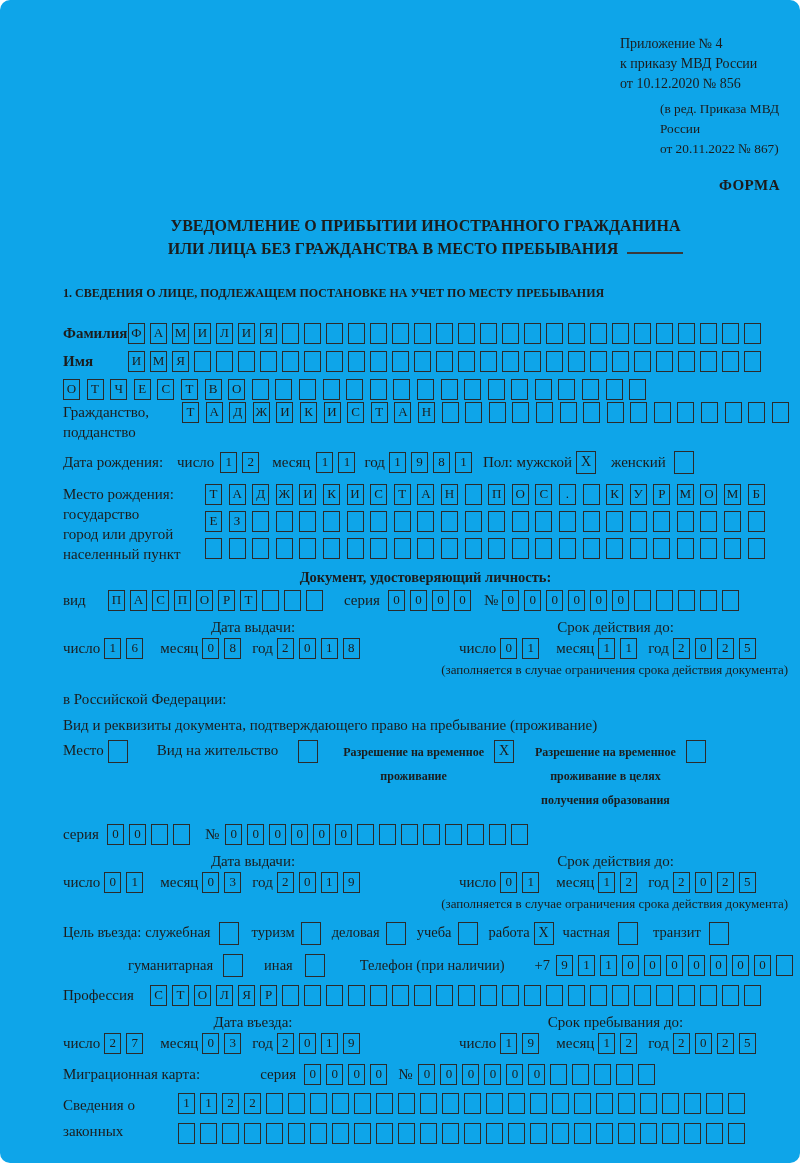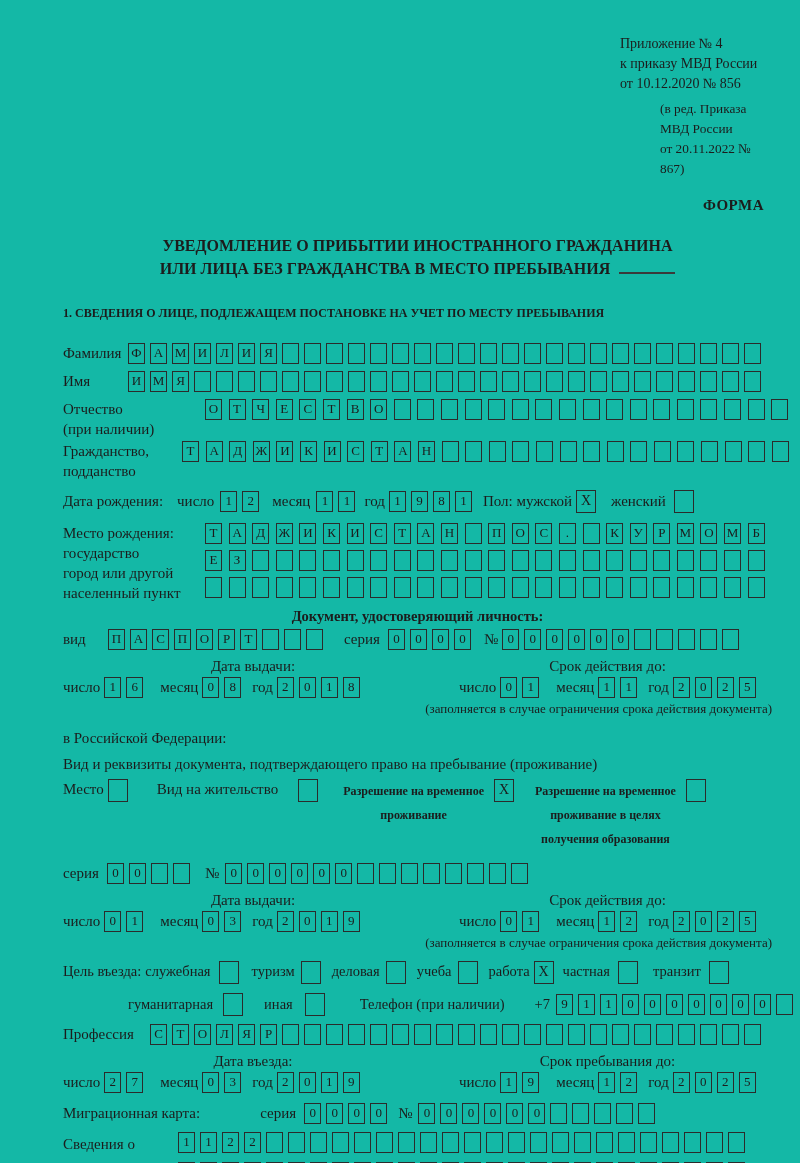--- a/index.html
+++ b/index.html
@@ -1,38 +1,39 @@
 <!DOCTYPE html>
 <html><head>
 <meta charset="utf-8">
 <style>
   * { box-sizing: border-box; margin: 0; padding: 0; }
   html,body { background:#fff; }
   .page {
     position: relative;
     width: 800px; height: 1163px;
-    background: #14b8a6;
+    background: #0ea5e9;
     color: #1c1c1c;
     font-family: "Liberation Serif", serif;
-    padding: 34px 28px 10px 63px;
+    padding: 34px 12px 10px 63px;
     overflow: hidden;
+    border-radius: 10px;
   }
   .hdr { margin-left: 557px; font-size: 14px; line-height: 20px; }
   .hdr .small { font-size: 13.3px; margin-left: 40px; }
   .hdr .gap { margin-top: 5px; }
   .forma { text-align: right; padding-right: 8px; font-weight: bold; font-size: 15px; margin-top: 18px; letter-spacing: .5px; }
   .title { text-align: center; font-weight: bold; font-size: 16px; line-height: 23px; margin-top: 20px; }
   .blank { display:inline-block; width: 56px; border-bottom: 2.4px solid #3a3a3a; margin-left: 9px; height: 14px; }
   .sec { font-weight: bold; font-size: 12px; margin-top: 26px; white-space: nowrap; }
 
   .row { display: flex; align-items: flex-start; margin-top: 7px; }
   .lbl { font-size: 15px; line-height: 21px; white-space: nowrap; }
   .lblcol { display: flex; flex-direction: column; flex: none; }
   .lblcol .lbl { line-height: 20px; }
-  .w65  { width: 65px;  flex: none; }
+  .w65  { width: 65px;  flex: none; font-weight: bold; }
   .w142 { width: 142px; flex: none; }
   .w119 { width: 119px; flex: none; }
   .w45  { width: 45px;  flex: none; }
   .w87  { width: 87px;  flex: none; }
   .ml4 { margin-left: 4px; } .ml6 { margin-left: 6px; } .ml8 { margin-left: 8px; }
   .ml10 { margin-left: 10px; } .ml12 { margin-left: 12px; } .ml14 { margin-left: 14px; }
   .ml16 { margin-left: 16px; } .ml20 { margin-left: 20px; } .ml24 { margin-left: 24px; }
   .ml30 { margin-left: 30px; } .ml60 { margin-left: 60px; }
   .mr4 { margin-right: 4px; } .mr6 { margin-right: 6px; } .mr8 { margin-right: 8px; }
 
@@ -163,24 +164,20 @@
         <span class="cell"></span>
         <span class="cell"></span>
         <span class="cell"></span>
         <span class="cell"></span>
         <span class="cell"></span>
         <span class="cell"></span>
       </span>
   </div>
 
   <div class="row">
-    <span class="lblcol w142">
-      <span class="lbl">Отчество</span>
-      <span class="lbl">(при наличии)</span>
-    </span>
     <span class="cells sp">
         <span class="cell">О</span>
         <span class="cell">Т</span>
         <span class="cell">Ч</span>
         <span class="cell">Е</span>
         <span class="cell">С</span>
         <span class="cell">Т</span>
         <span class="cell">В</span>
         <span class="cell">О</span>
         <span class="cell"></span>

